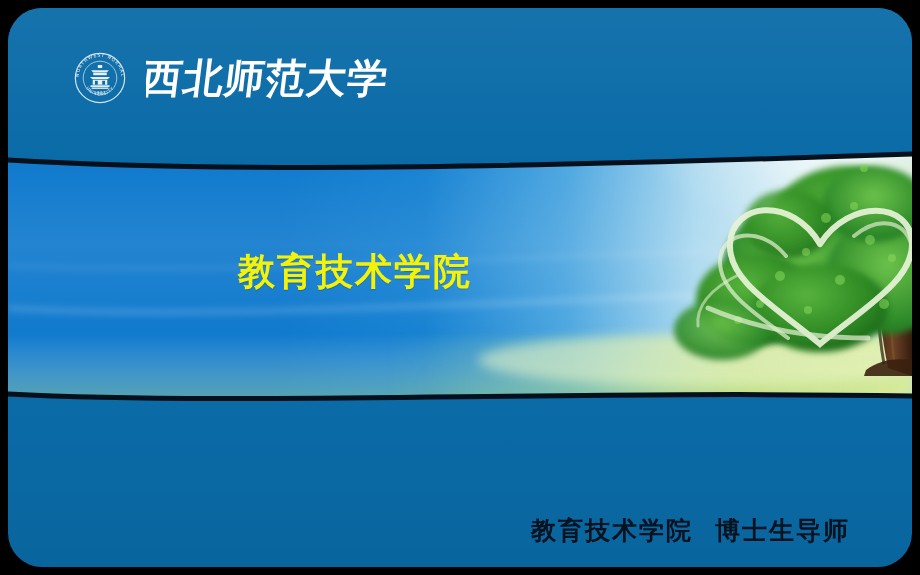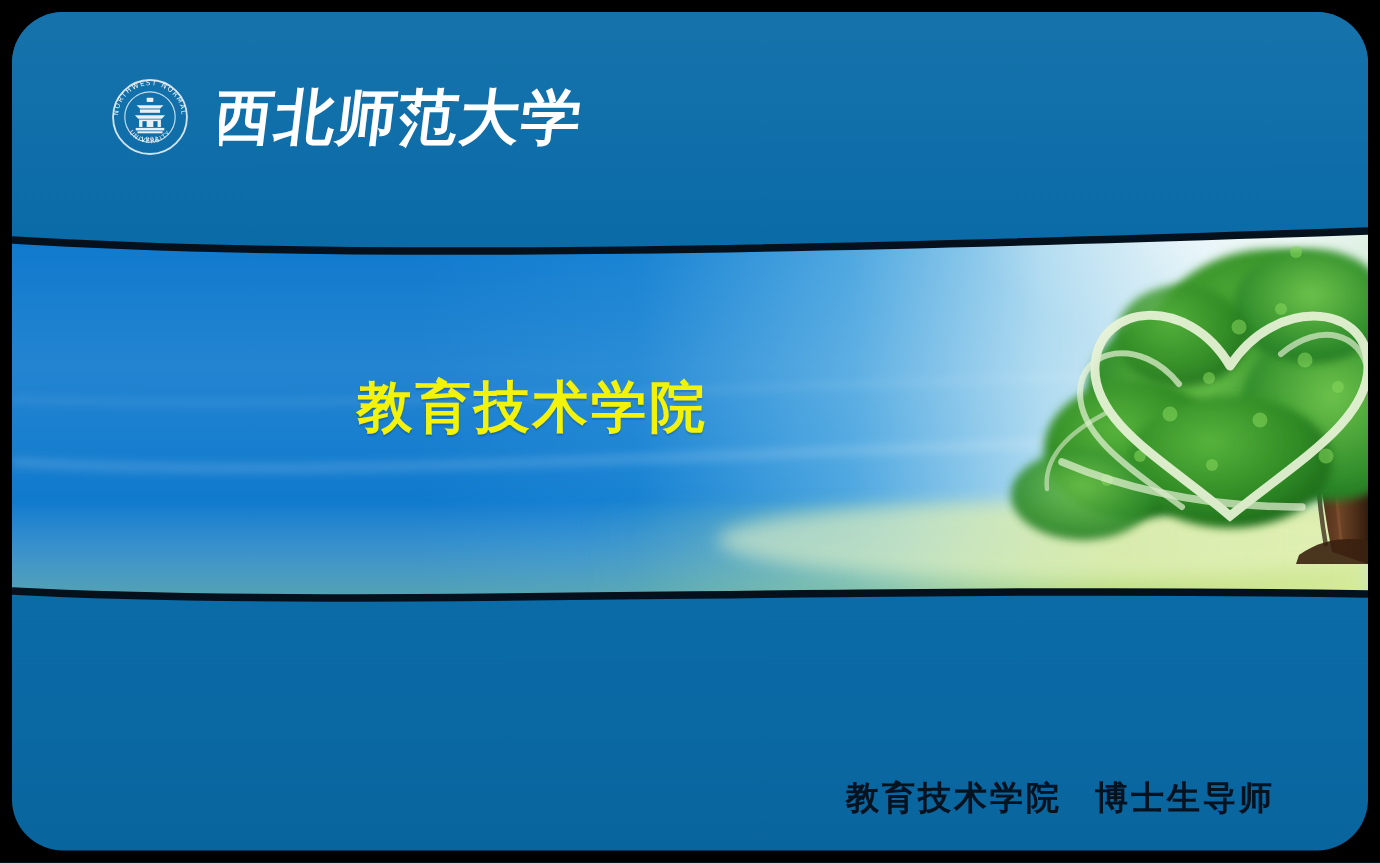--- a/index.html
+++ b/index.html
@@ -114,21 +114,21 @@
 
   
   .credits {
     position: absolute;
     right: 62px;
     bottom: 18px;
     z-index: 7;
     text-align: center;
     color: #05121f;
     font-weight: 700;
-    font-size: 22px;
+    font-size: 25px;
     line-height: 1.45;
     letter-spacing: 2px;
     font-family: "DejaVu Sans", "Liberation Sans", sans-serif;
   }
   .credits .line { display: block; white-space: nowrap; }
   .credits .gap { display: inline-block; width: 22px; }
 </style>
 </head>
 <body>
 

